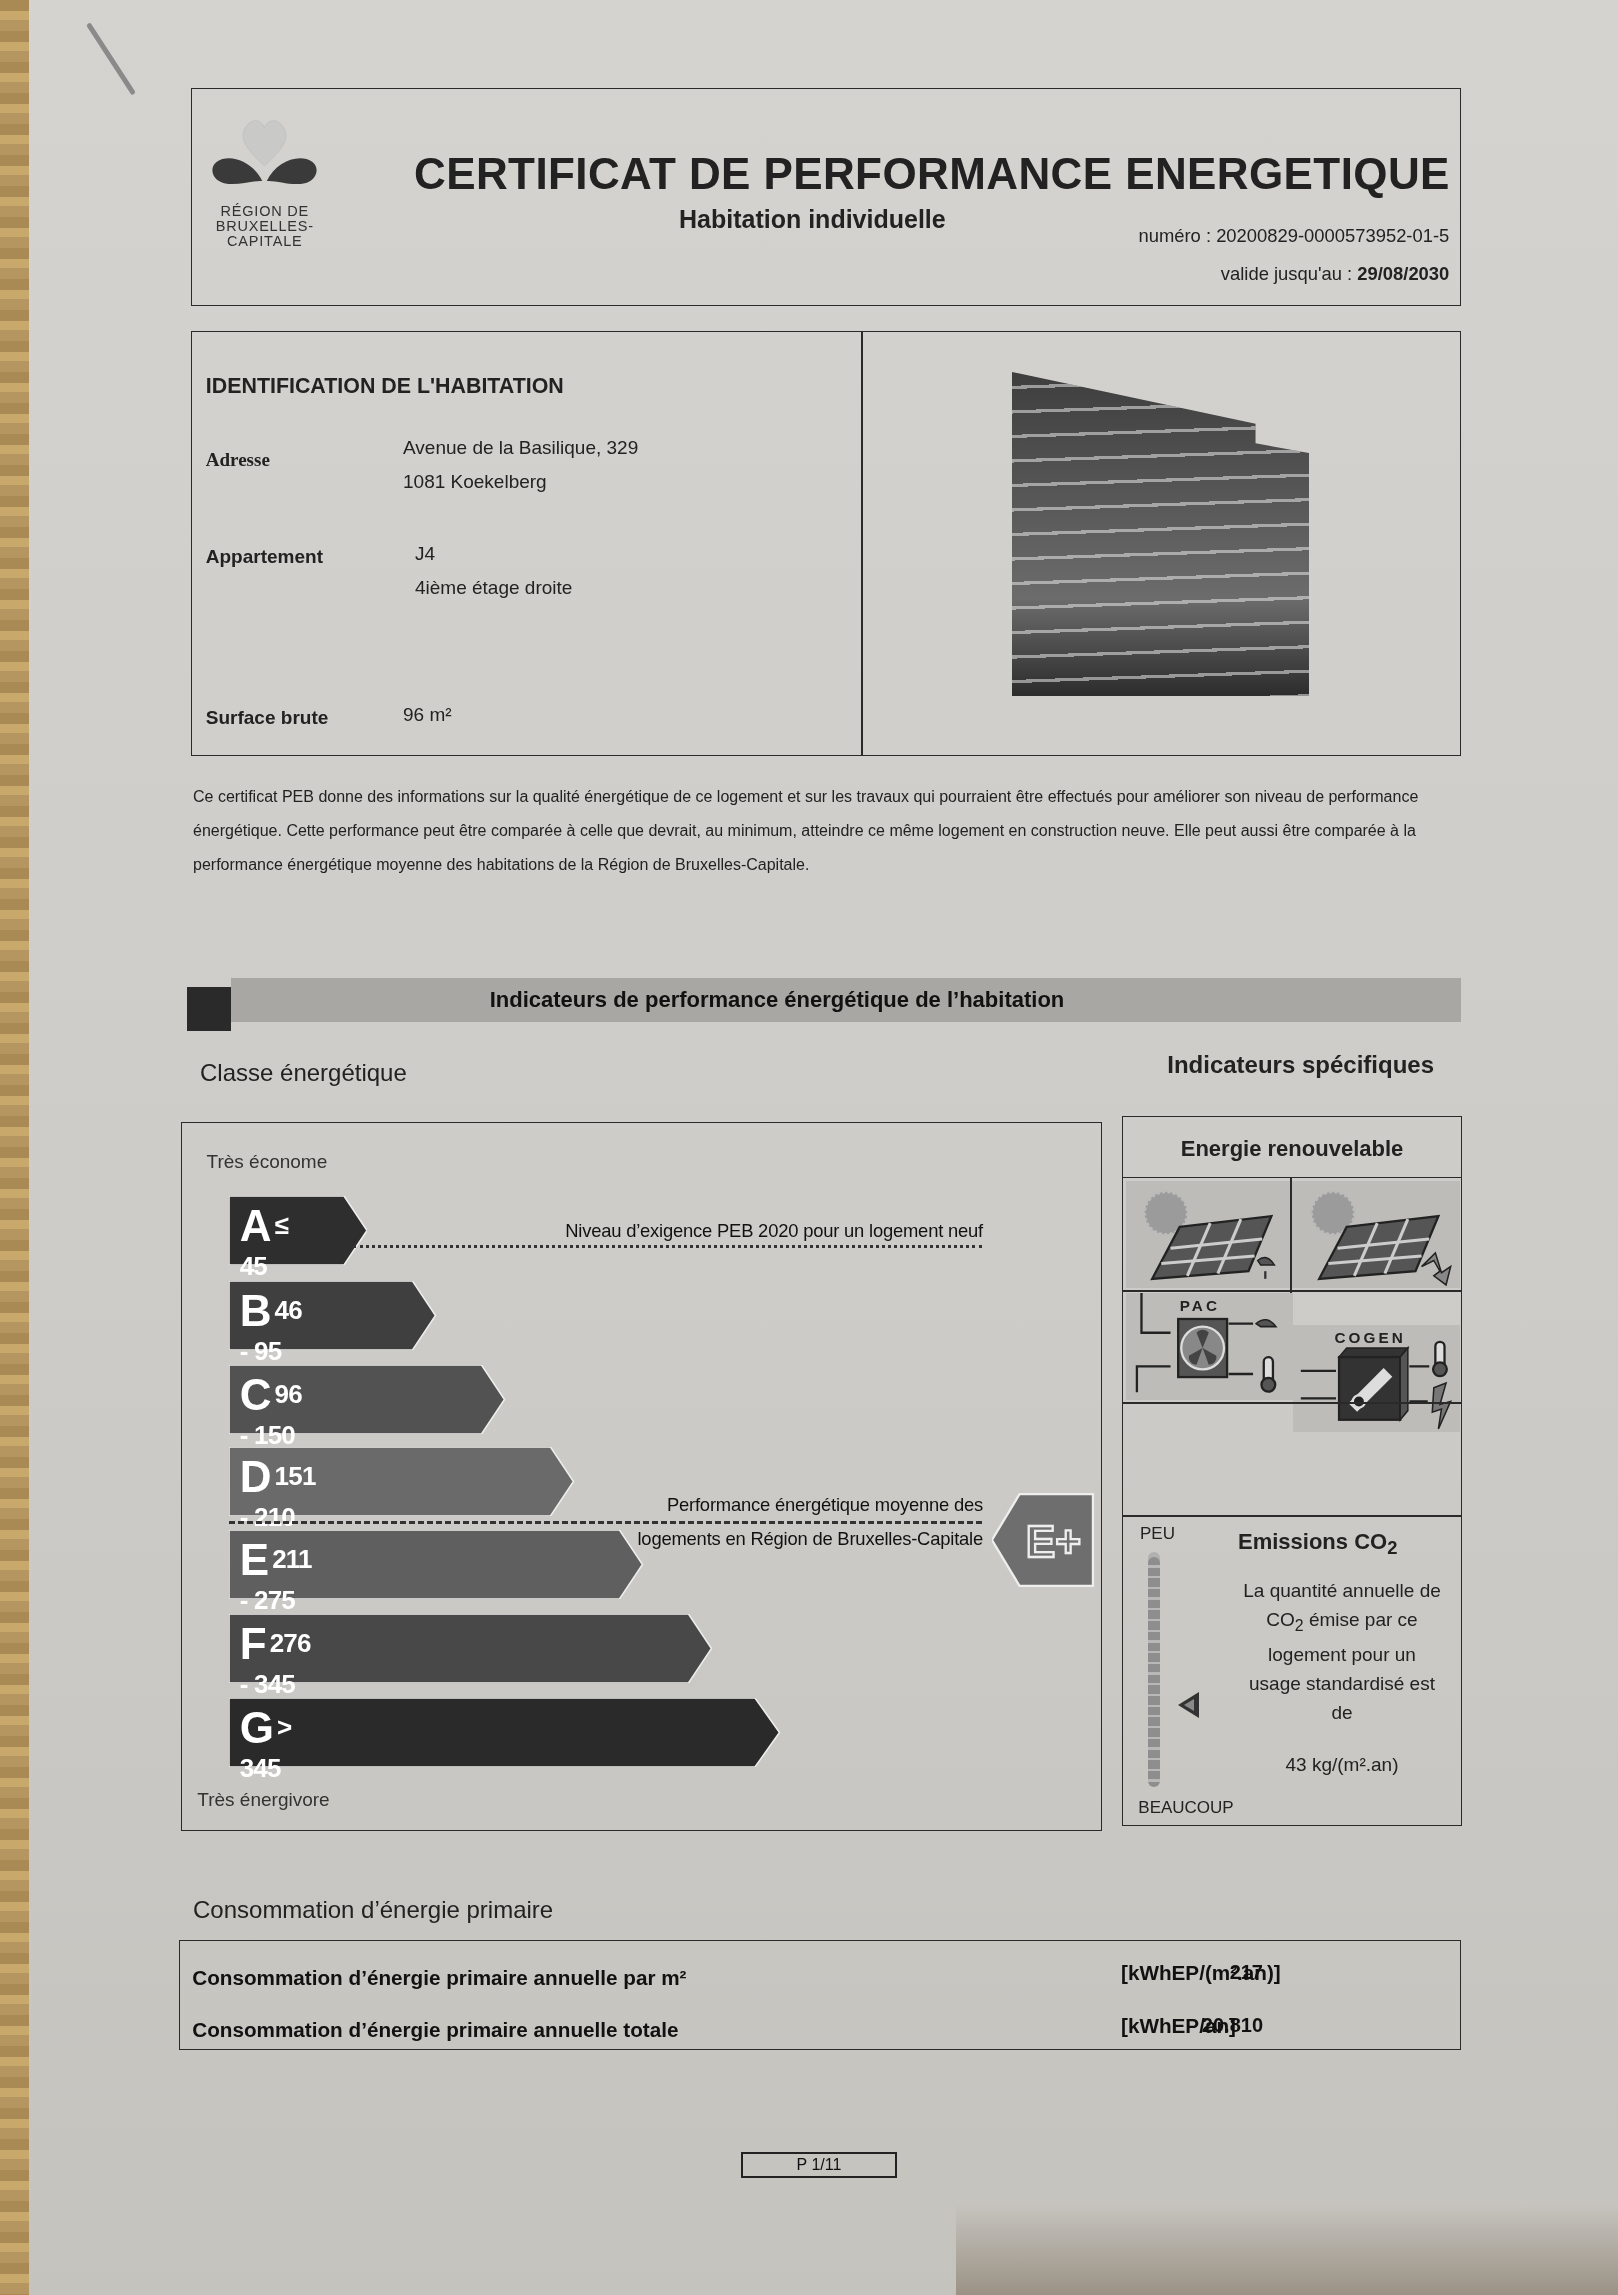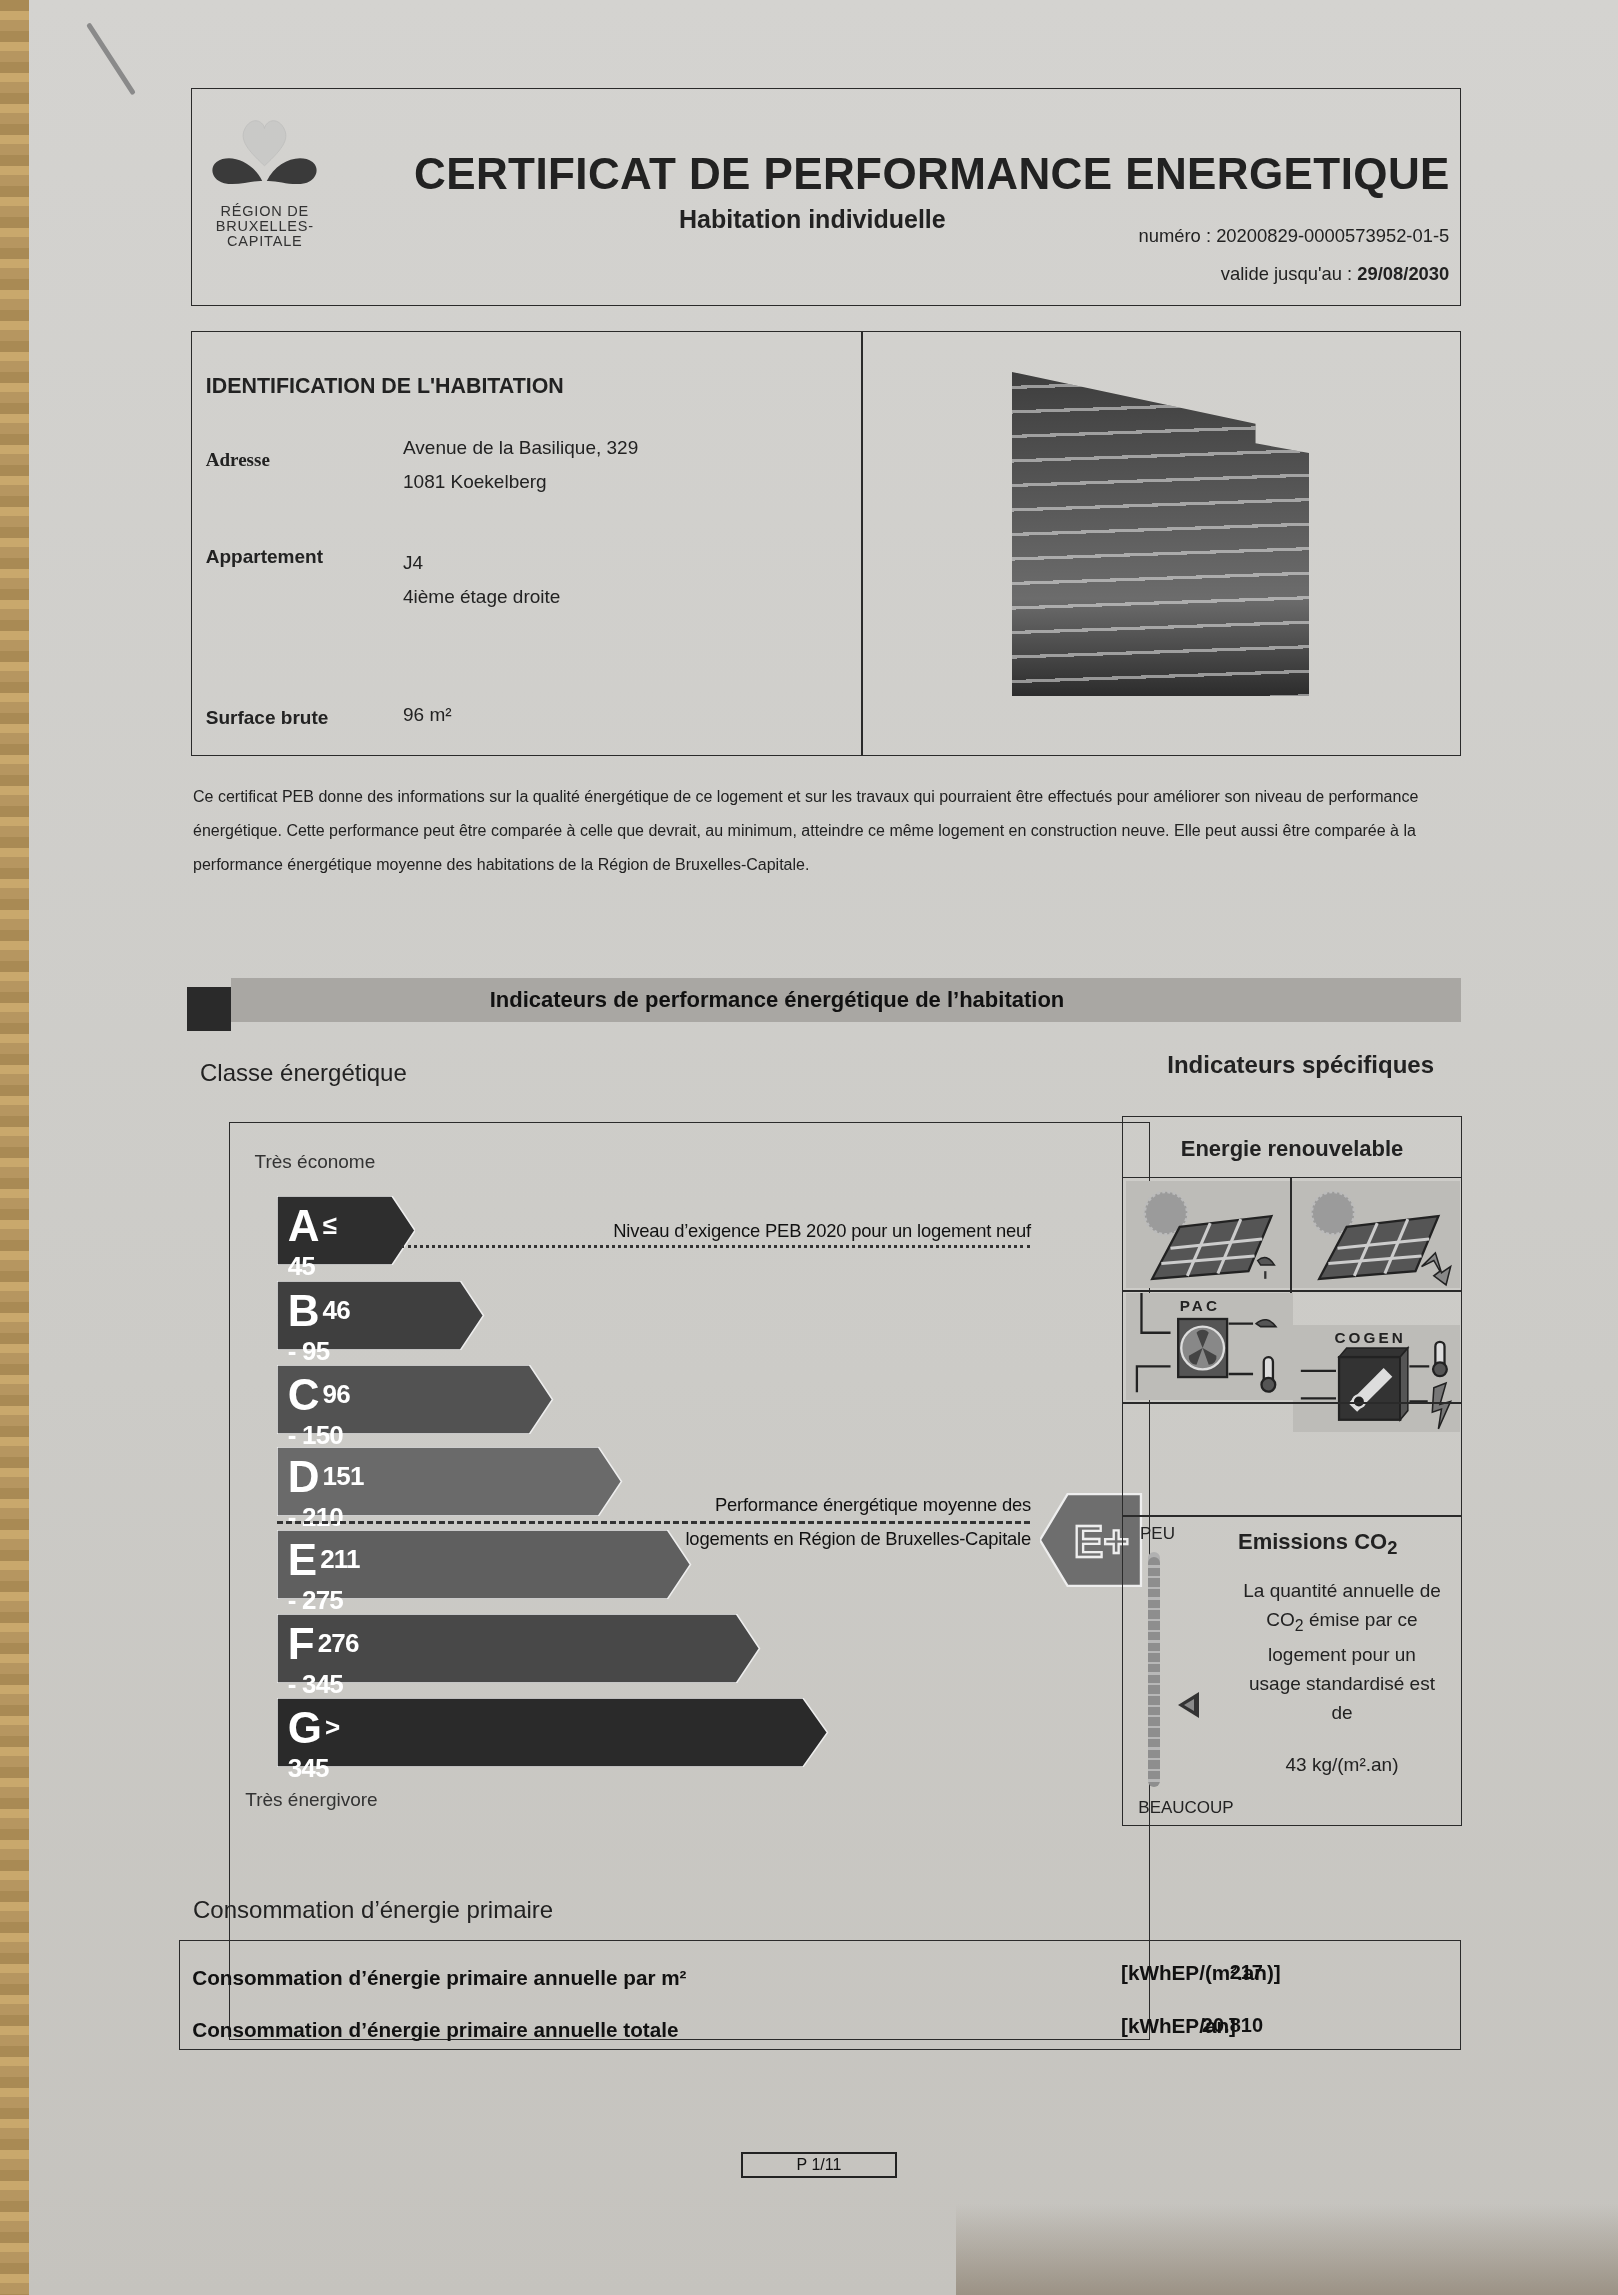--- a/index.html
+++ b/index.html
@@ -46,21 +46,21 @@
   .intro { position:absolute; left:193px; top:780px; width:1270px; font-size:16px; line-height:34px; color:#222; }
 
   
   .band-square { position:absolute; left:187px; top:987px; width:44px; height:44px; background:#2a2a2a; }
   .band { position:absolute; left:231px; top:978px; width:1230px; height:44px; background:#a9a7a3;
     text-align:center; font-size:22px; font-weight:bold; line-height:44px; color:#111; padding-right:138px; box-sizing:border-box; }
   .h-classe { position:absolute; left:200px; top:1059px; font-size:24px; color:#222; }
   .h-indic { position:absolute; right:184px; top:1051px; font-size:24px; font-weight:bold; color:#222; }
 
   
-  .classes { left:181px; top:1122px; width:921px; height:918px;margin-left:48px; }
+  .classes { left:181px; top:1122px; width:921px; height:709px; }
   .small-lbl { position:absolute; font-size:19px; color:#333; }
   .bar { position:absolute; left:47px; height:69px; color:#fff; }
   .bar svg { position:absolute; left:0; top:0; }
   .bar .txt { position:absolute; left:10.7px; top:4.6px; font-family:"Liberation Sans Narrow","Liberation Sans", sans-serif; }
   .bar .letter { font-size:44px; font-weight:bold; vertical-align:middle; }
   .bar .range { font-size:26px; font-weight:bold; vertical-align:middle; margin-left:3.1px; letter-spacing:-0.8px; }
   .dotted { position:absolute; border-top:3.8px dotted #333; }
   .dashed { position:absolute; border-top:3.8px dashed #333; }
   .note { position:absolute; font-size:18.4px; color:#111; text-align:right; line-height:23px; letter-spacing:-0.2px; }
   .eplus { position:absolute; left:810px; top:368px; width:104px; height:98px; }
@@ -127,21 +127,21 @@
   <div class="ident-split"></div>
   <div class="ident-title">IDENTIFICATION DE L'HABITATION</div>
 
   <div class="lbl" style="top:117px;font-family:Liberation Serif, serif;">Adresse</div>
   <div class="val" style="top:99px;">
     <div>Avenue de la Basilique, 329</div>
     <div>1081 Koekelberg</div>
   </div>
 
   <div class="lbl" style="top:214px;">Appartement</div>
-  <div class="val" style="top:214px;">
+  <div class="val" style="top:205px;margin-left:12px;">
     <div>J4</div>
     <div>4ième étage droite</div>
   </div>
 
   <div class="lbl" style="top:375px;">Surface brute</div>
   <div class="val" style="top:366px;">96 m²</div>
 
   <div class="photo"></div>
 </div>
 

